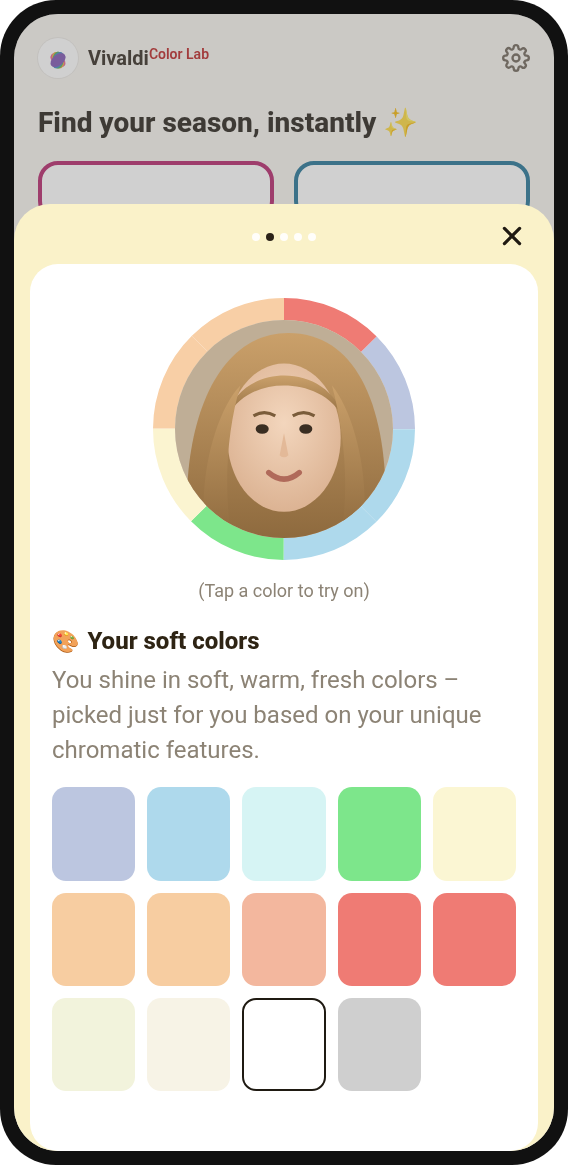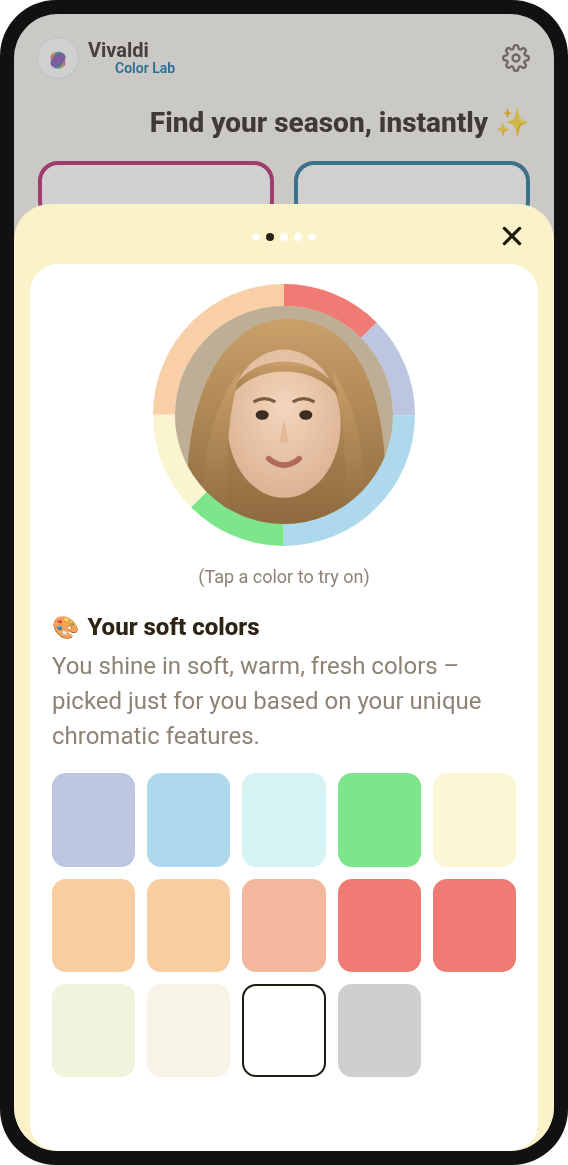--- a/index.html
+++ b/index.html
@@ -49,32 +49,31 @@
   .bg-logo {
     width: 40px; height: 40px;
     border-radius: 50%;
     background: #fff;
     display: flex;
     align-items: center;
     justify-content: center;
     box-shadow: 0 0 0 1px rgba(0,0,0,0.05);
   }
   .bg-logo svg { width: 26px; height: 26px; }
-  .bg-titles { display: flex; flex-direction: column; line-height: 1.1; }
+  .bg-titles { display: flex; flex-direction: row; line-height: 1.1; }
   .bg-title { font-weight: 700; font-size: 20px; color: #2c2319; }
-  .bg-sub   { font-weight: 600; font-size: 14px; color: #0369a1; margin-left: 27px; }
+  .bg-sub   { font-weight: 600; font-size: 14px; color: #b91c1c; }
   .gear {
     width: 28px; height: 28px; color: #6b6054;
   }
   .bg-hero {
     font-size: 28px;
     font-weight: 800;
     color: #1f1a12;
     margin-bottom: 22px;
-    text-align: right;
   }
   .bg-cards {
     display: flex;
     gap: 20px;
   }
   .bg-card {
     flex: 1;
     height: 60px;
     border-radius: 20px;
     border: 4px solid;
@@ -127,21 +126,21 @@
     color: #1f1a12;
     cursor: pointer;
   }
   .close svg { width: 26px; height: 26px; }
 
   .card {
     margin-top: 10px;
     background: #fff;
     border-radius: 28px;
     flex: 1;
-    padding: 14px 22px 40px 22px;
+    padding: 28px 22px 40px 22px;
     overflow: hidden;
   }
 
   .avatar-wrap {
     display: flex;
     justify-content: center;
     margin-top: 6px;
   }
   .ring {
     width: 262px; height: 262px;

